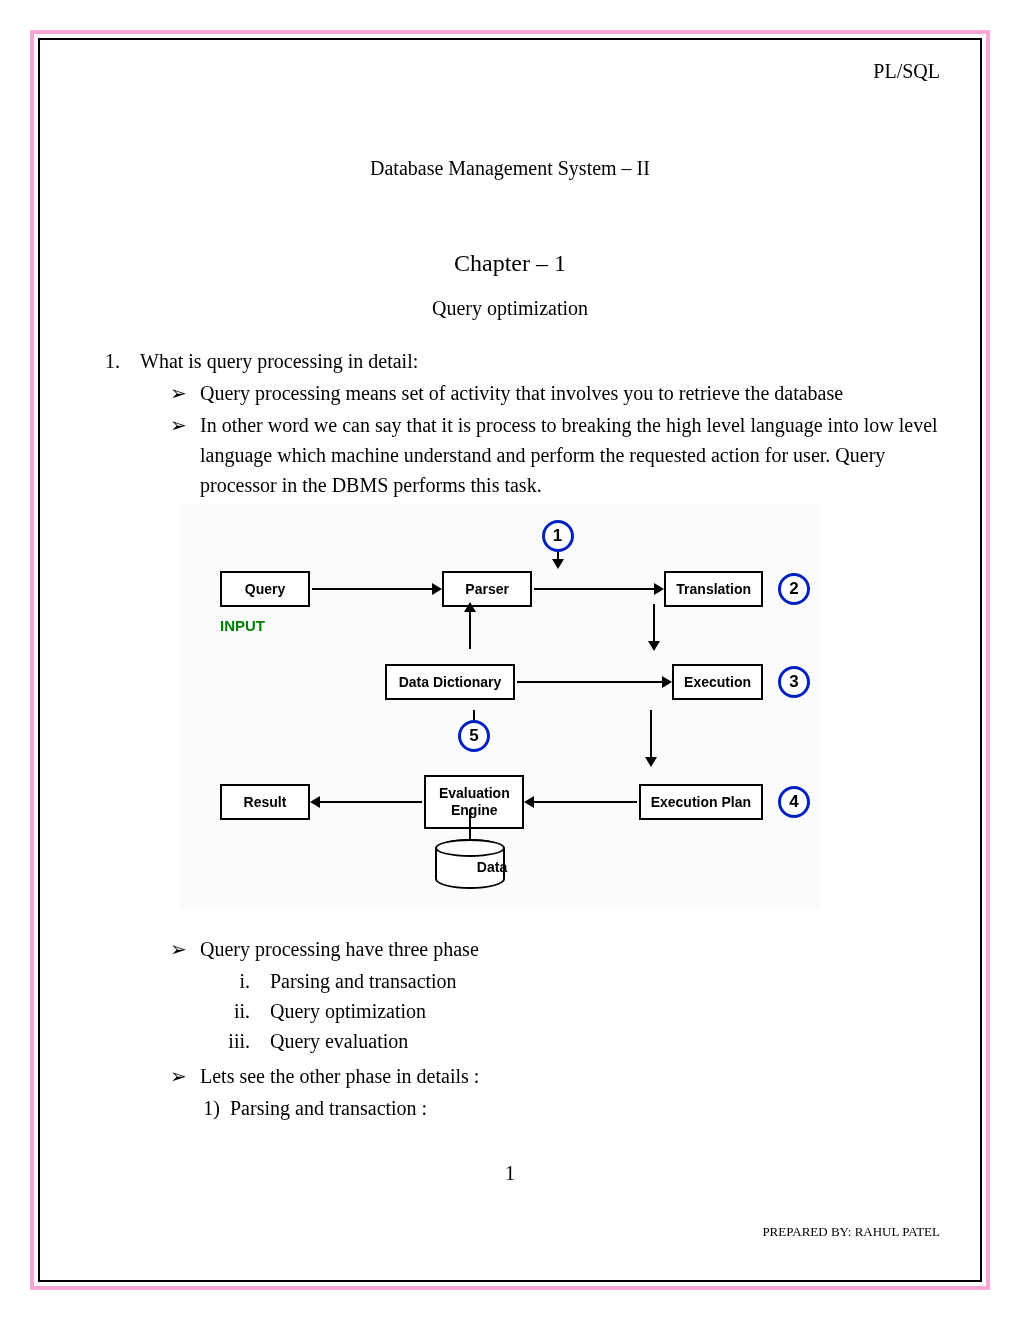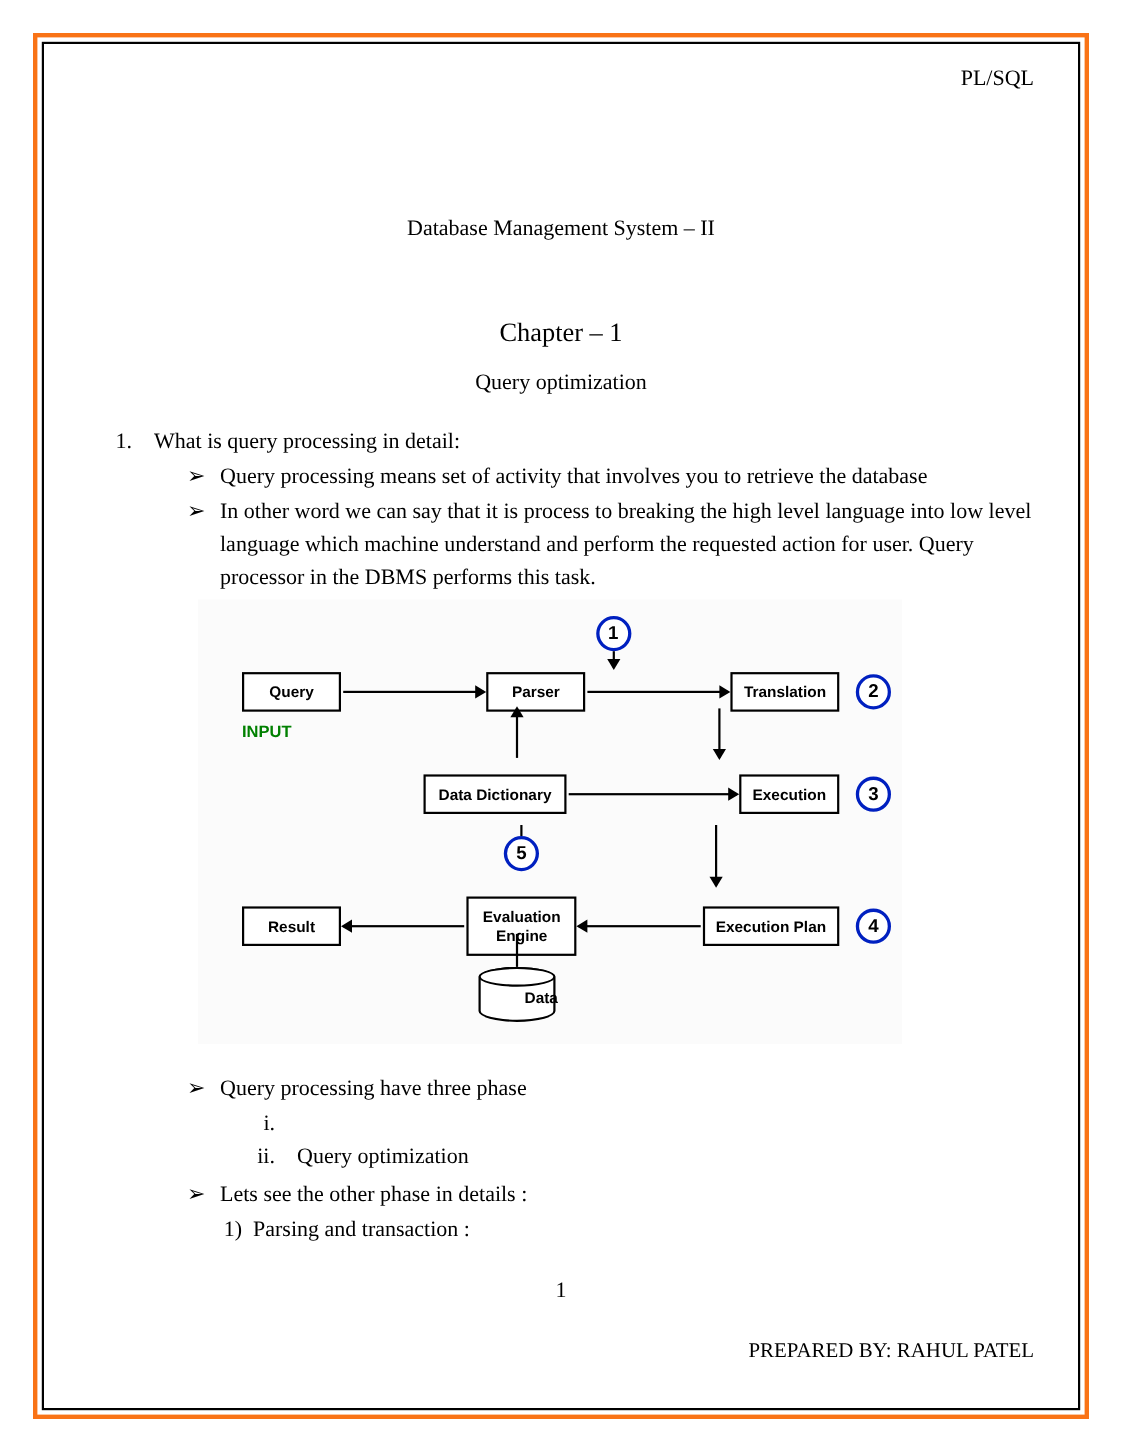--- a/index.html
+++ b/index.html
@@ -9,37 +9,37 @@
       height: 1320px;
       font-family: "Times New Roman", Times, serif;
       position: relative;
     }
     .outer-border {
       position: absolute;
       top: 30px;
       left: 30px;
       right: 30px;
       bottom: 30px;
-      border: 4px solid #f97316;
+      border: 4px solid #f9a8d4;
       padding: 4px;
     }
     .inner-border {
       border: 2px solid #000;
       width: 100%;
       height: 100%;
       padding: 20px 40px;
       position: relative;
     }
     .header-right {
       text-align: right;
       font-size: 20px;
     }
     .title-block {
       text-align: center;
-      margin-top: 114px;
+      margin-top: 74px;
       font-size: 20px;
     }
     .chapter {
       text-align: center;
       margin-top: 70px;
       font-size: 24px;
     }
     .subtitle {
       text-align: center;
       margin-top: 20px;
@@ -101,21 +101,21 @@
       left: 0;
       right: 0;
       text-align: center;
       font-size: 20px;
     }
     .footer {
       position: absolute;
       bottom: 40px;
       right: 40px;
       text-align: right;
-      font-size: 19px;
+      font-size: 13px;
     }
     
     .diagram {
       background: #fbfbfb;
       width: 640px;
       position: relative;
       font-family: Arial, sans-serif;
       font-size: 14px;
       padding: 15px 10px 20px 10px;
     }
@@ -337,24 +337,29 @@
     <div class="bullets" style="margin-top:25px;">
       <div class="bullet-row">
         <div class="bullet-mark">➢</div>
         <div class="bullet-text">Query processing have three phase</div>
       </div>
     </div>
 
     <div class="roman-list">
       <div class="roman-row">
         <div class="roman-num">i.</div>
+        <div>Parsing and transaction</div>
       </div>
       <div class="roman-row">
         <div class="roman-num">ii.</div>
         <div>Query optimization</div>
+      </div>
+      <div class="roman-row">
+        <div class="roman-num">iii.</div>
+        <div>Query evaluation</div>
       </div>
     </div>
 
     <div class="bullets">
       <div class="bullet-row">
         <div class="bullet-mark">➢</div>
         <div class="bullet-text">Lets see the other phase in details :</div>
       </div>
     </div>
 

